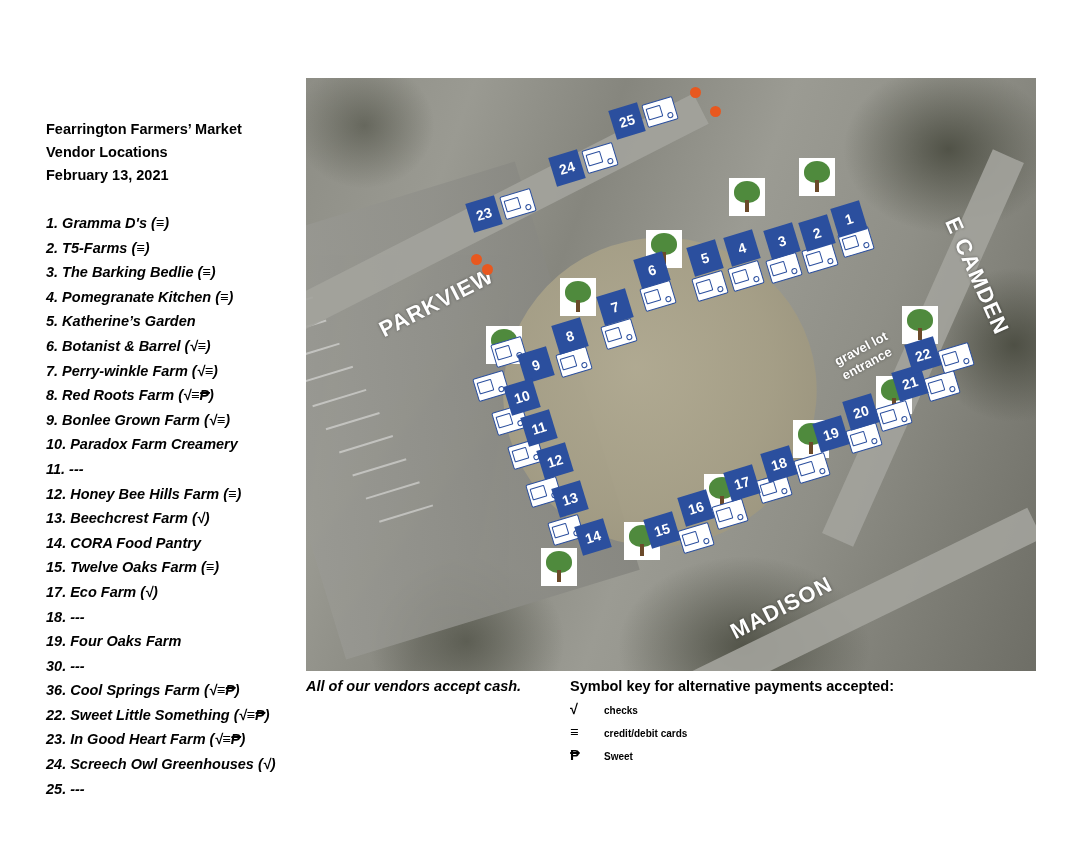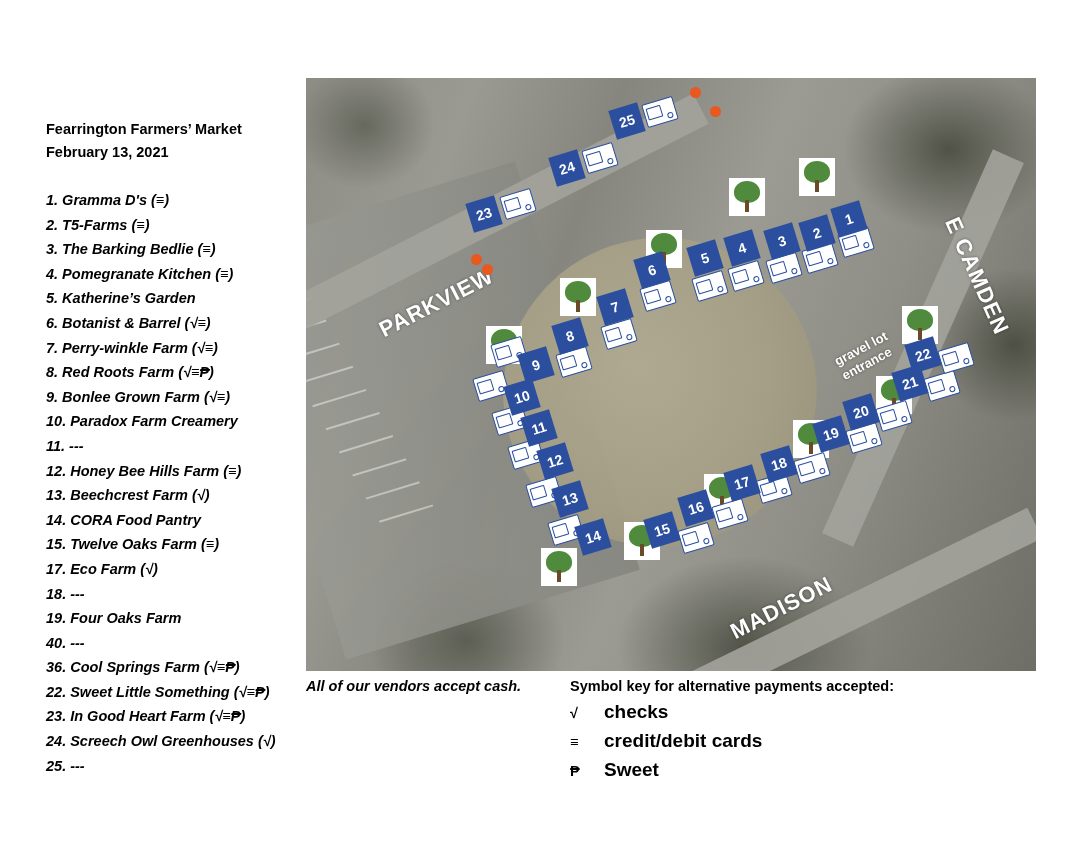--- a/index.html
+++ b/index.html
@@ -215,30 +215,31 @@
     margin-top: 7px;
   }
   .key-sym {
     width: 34px;
     font-size: 14.5px;
     font-weight: bold;
     text-align: left;
     padding-left: 0;
   }
   .key-label {
-    font-size: 19px;
+    font-size: 10px;
     font-weight: bold;
     white-space: nowrap;
   }
 </style>
 </head>
 <body>
 
 <div id="legend-panel">
   <div class="title-line">Fearrington Farmers’ Market</div>
+  <div class="title-line">Vendor Locations</div>
   <div class="title-line">February 13, 2021</div>
 
   <div id="vendor-list">
     <div class="vendor-item">1. Gramma D's (≡)</div>
     <div class="vendor-item">2. T5-Farms (≡)</div>
     <div class="vendor-item">3. The Barking Bedlie (≡)</div>
     <div class="vendor-item">4. Pomegranate Kitchen (≡)</div>
     <div class="vendor-item">5. Katherine’s Garden</div>
     <div class="vendor-item">6. Botanist &amp; Barrel (√≡)</div>
     <div class="vendor-item">7. Perry-winkle Farm (√≡)</div>
@@ -246,21 +247,21 @@
     <div class="vendor-item">9. Bonlee Grown Farm (√≡)</div>
     <div class="vendor-item">10. Paradox Farm Creamery</div>
     <div class="vendor-item">11. ---</div>
     <div class="vendor-item">12. Honey Bee Hills Farm (≡)</div>
     <div class="vendor-item">13. Beechcrest Farm (√)</div>
     <div class="vendor-item">14. CORA Food Pantry</div>
     <div class="vendor-item">15. Twelve Oaks Farm (≡)</div>
     <div class="vendor-item">17. Eco Farm (√)</div>
     <div class="vendor-item">18. ---</div>
     <div class="vendor-item">19. Four Oaks Farm</div>
-    <div class="vendor-item">40. ---</div>
+    <div class="vendor-item">30. ---</div>
     <div class="vendor-item">36. Cool Springs Farm (√≡₱)</div>
     <div class="vendor-item">22. Sweet Little Something (√≡₱)</div>
     <div class="vendor-item">23. In Good Heart Farm (√≡₱)</div>
     <div class="vendor-item">24. Screech Owl Greenhouses (√)</div>
     <div class="vendor-item">25. ---</div>
   </div>
 </div>
 
 <div id="map-area">
   <div id="map-photo"></div>

